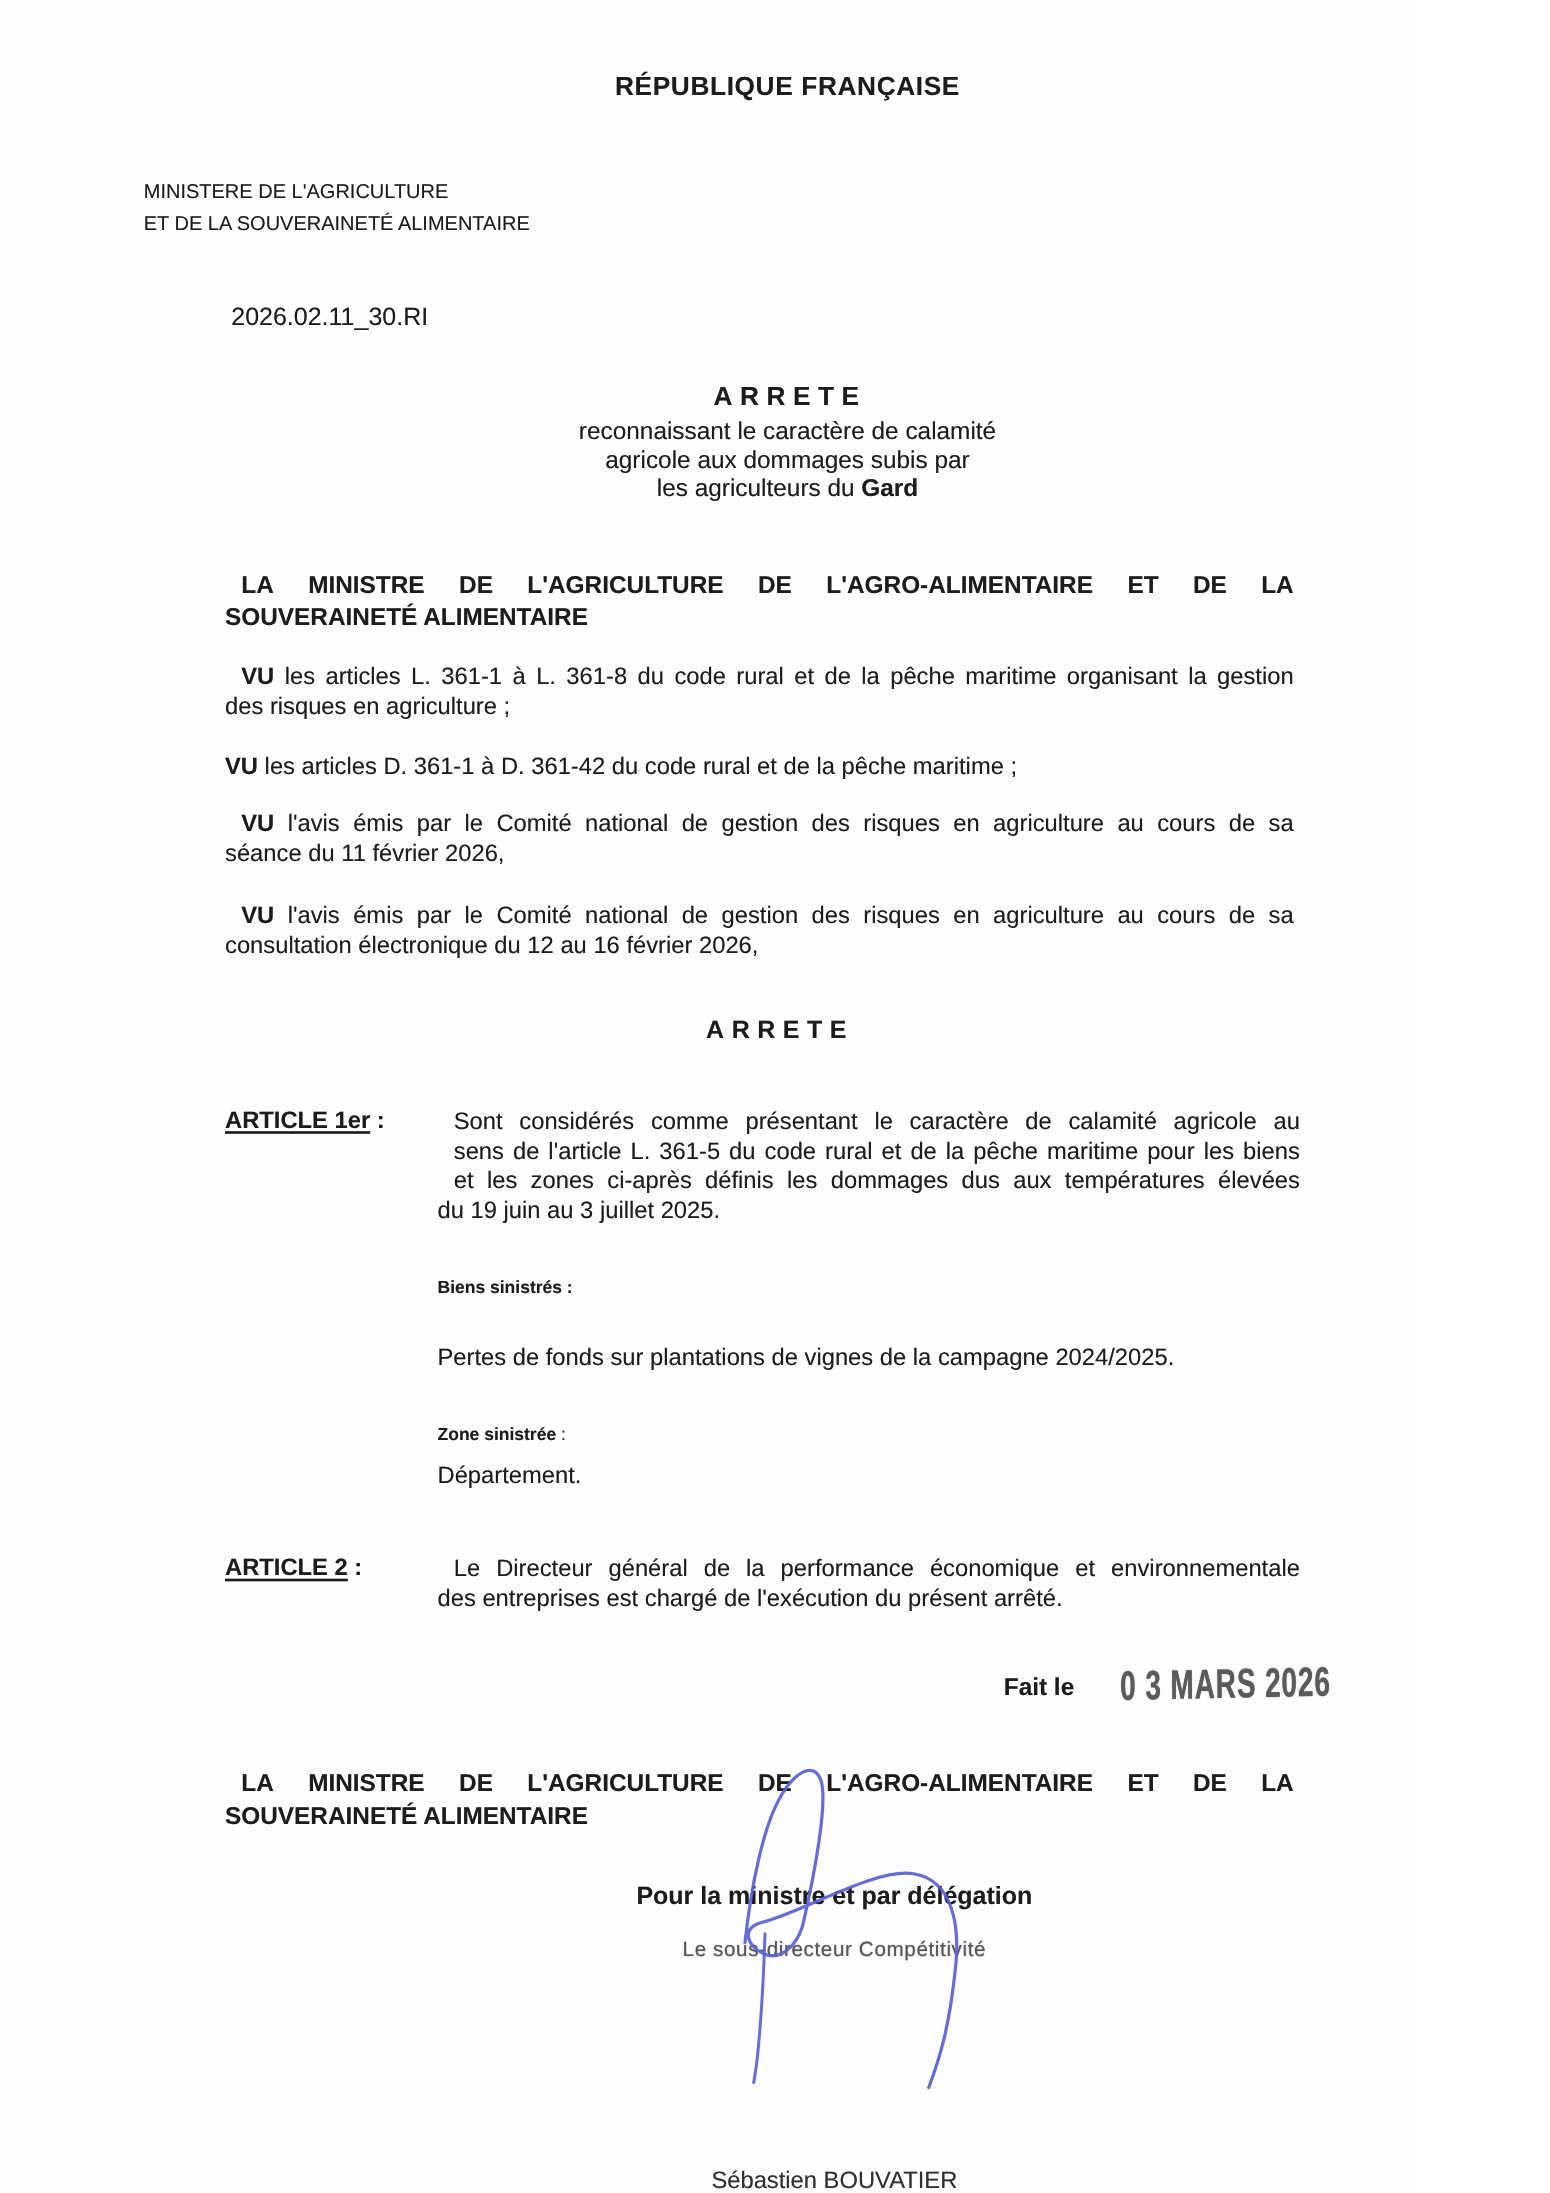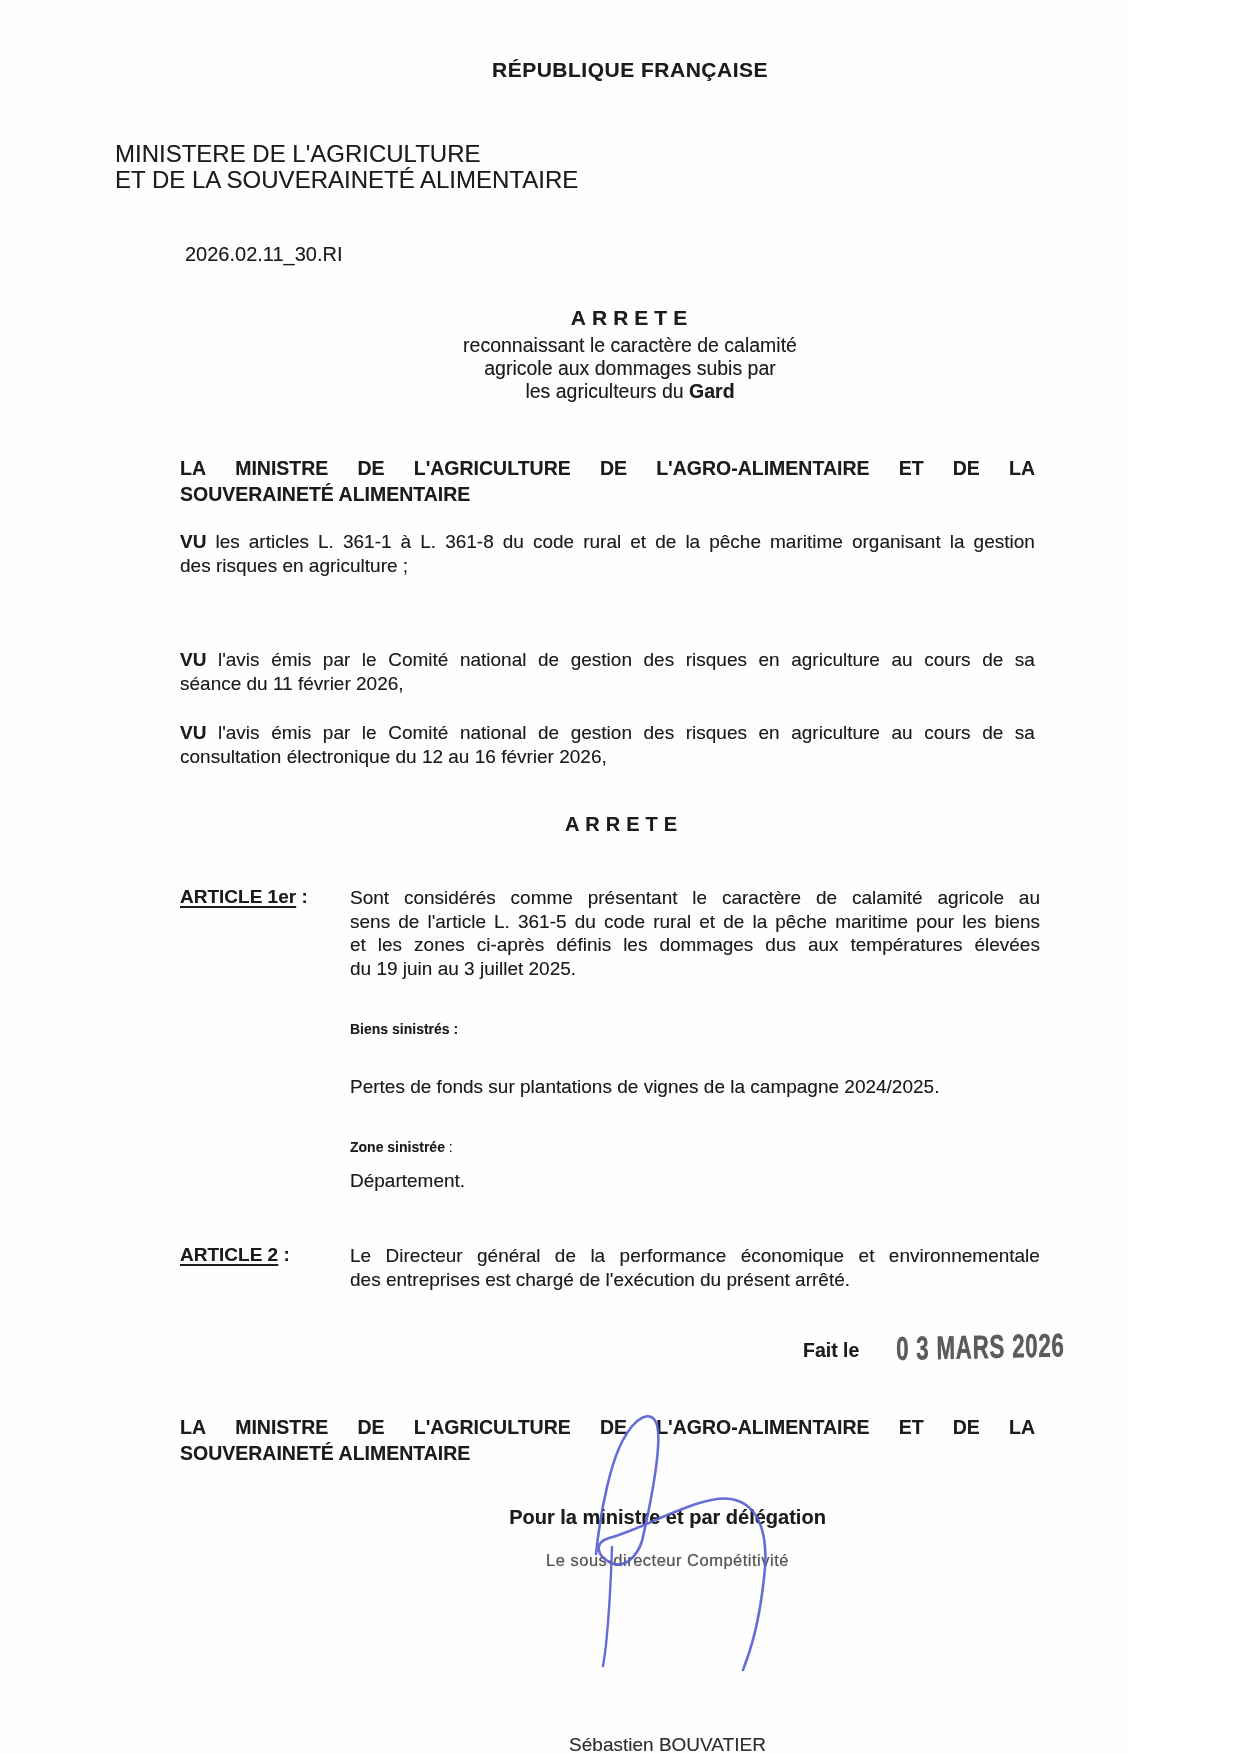--- a/index.html
+++ b/index.html
@@ -5,24 +5,24 @@
   html,body{margin:0;padding:0;background:#ffffff;}
   .page{
     position:relative;width:1130px;height:1754px;background:#fefefef7;
     font-family:"Liberation Sans",sans-serif;color:#1c1c1c;overflow:hidden;
     text-shadow:0 0 .5px rgba(45,45,45,.45);
   }
   .abs{position:absolute;}
   .b{font-weight:bold;}
   .ctr{text-align:center;}
   .doc{font-size:19px;line-height:23.5px;}
-  .jl{display:flex;justify-content:space-between;white-space:nowrap;}
+  .jl{display:flex;justify-content:space-between;white-space:nowrap;margin-left:13px;}
   .jl span{display:inline-block;}
   .republique{top:58px;left:0;width:1260px;font-size:21px;font-weight:bold;letter-spacing:.5px;}
-  .ministry{top:141px;left:115px;font-size:24px;line-height:26px;}
+  .ministry{top:141px;left:115px;font-size:16px;line-height:26px;}
   .reference{top:243px;left:185px;font-size:20px;}
   .main-title{top:306px;left:0;width:1264px;font-size:21px;font-weight:bold;letter-spacing:6px;}
   .subtitle{top:334px;left:0;width:1260px;font-size:19.5px;line-height:23px;}
   .authority{left:180px;width:855px;font-weight:bold;font-size:19.5px;line-height:25.5px;}
   .authority-top{top:456px;}
   .authority-bottom{top:1415px;}
   .visa{left:180px;width:855px;}
   .arrete2{top:813px;left:0;width:1248px;font-size:20px;font-weight:bold;letter-spacing:6px;}
   .art-label{left:180px;font-size:19px;font-weight:bold;white-space:nowrap;}
   .art-label .lbl{text-decoration:underline;text-decoration-thickness:1.5px;text-underline-offset:3px;}
@@ -99,20 +99,26 @@
         <span class="">la</span>
         <span class="">pêche</span>
         <span class="">maritime</span>
         <span class="">organisant</span>
         <span class="">la</span>
         <span class="">gestion</span>
       </div>
     <div>des risques en agriculture ;</div>
   </div>
 
+  <div class="abs visa doc" style="top:602px;">
+    <div>
+      <span class="b">VU</span>
+      <span>les articles D. 361-1 à D. 361-42 du code rural et de la pêche maritime ;</span>
+    </div>
+  </div>
 
   <div class="abs visa doc" style="top:648px;">
     <div class="jl flexjust">
         <span class="b">VU</span>
         <span class="">l'avis</span>
         <span class="">émis</span>
         <span class="">par</span>
         <span class="">le</span>
         <span class="">Comité</span>
         <span class="">national</span>

